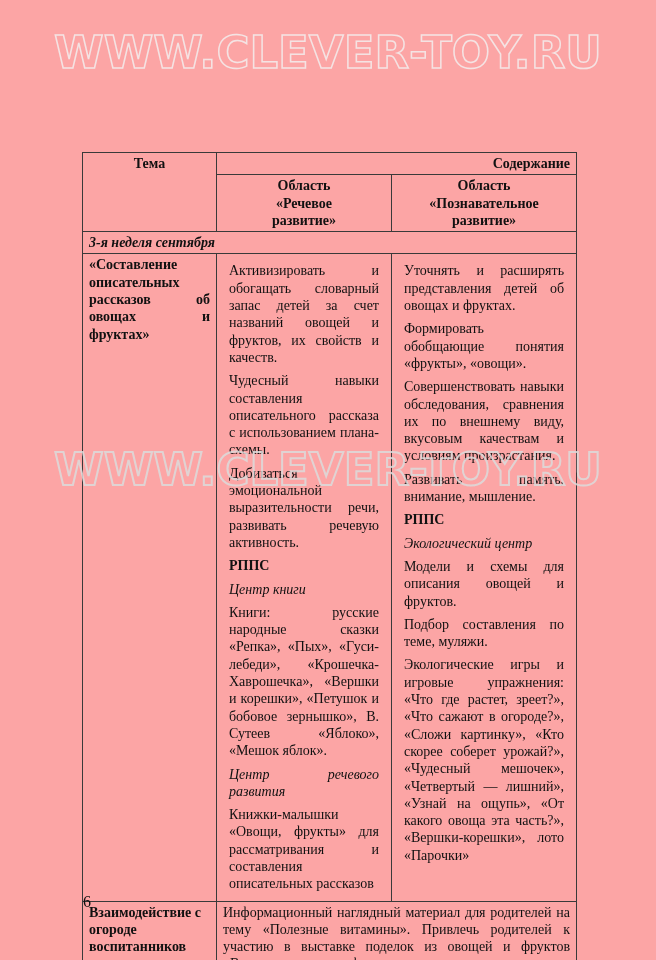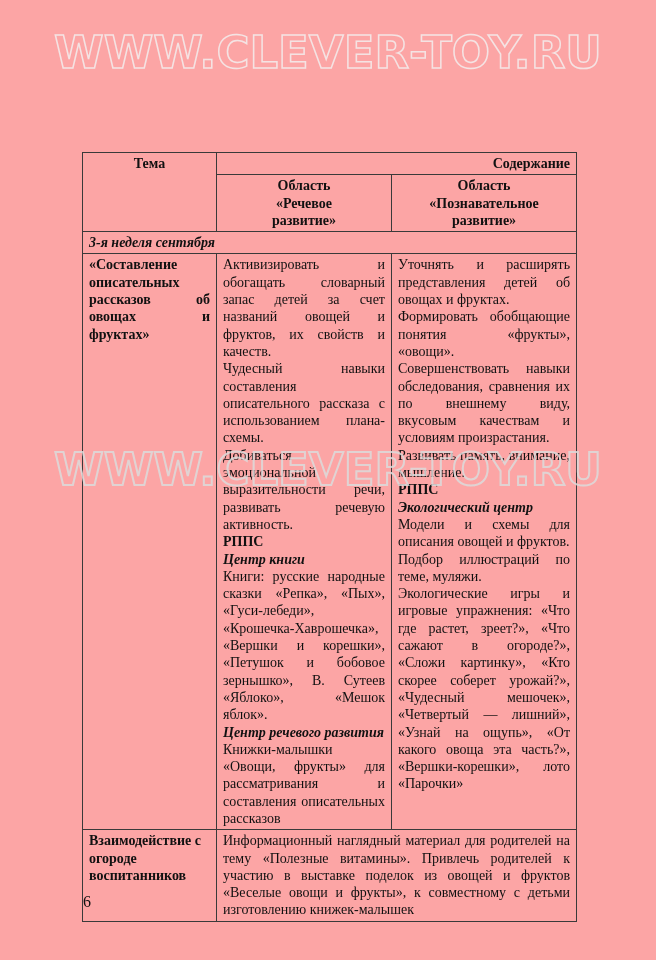--- a/index.html
+++ b/index.html
@@ -72,23 +72,23 @@
   td.family-label-cell {
     height:82px;
     font-weight:bold; font-size:14.5px; line-height:17.5px;
     padding:3px 5px 3px 6px;
   }
   td.family-text-cell {
     text-align:justify;
     padding:2px 6px;
     line-height:16.6px;
   }
-  .para { margin:0; }
+  .para { margin:6px; }
   .para.bold { font-weight:bold; }
-  .para.bold-italic { font-weight:bold; font-style:italic; }
+  .para.bold-italic { font-weight:normal; font-style:italic; }
   .watermark {
     position:absolute;
     left:40px; width:576px;
     text-align:center;
     font-family:"DejaVu Sans", sans-serif;
     font-weight:bold;
     font-size:45px;
     letter-spacing:0px;
     color:transparent;
     -webkit-text-stroke:2px #dcdcdc;
@@ -146,21 +146,21 @@
             <p class="para normal">Книжки-малышки «Овощи, фрукты» для рассматривания и составления описательных рассказов</p>
           </td>
         <td class="content-cell">
             <p class="para normal">Уточнять и расширять представления детей об овощах и фруктах.</p>
             <p class="para normal">Формировать обобщающие понятия «фрукты», «овощи».</p>
             <p class="para normal">Совершенствовать навыки обследования, сравнения их по внешнему виду, вкусовым качествам и условиям произрастания.</p>
             <p class="para normal">Развивать память, внимание, мышление.</p>
             <p class="para bold">РППС</p>
             <p class="para bold-italic">Экологический центр</p>
             <p class="para normal">Модели и схемы для описания овощей и фруктов.</p>
-            <p class="para normal">Подбор иллюстраций по теме, муляжи.</p>
+            <p class="para normal">Подбор составления по теме, муляжи.</p>
             <p class="para normal">Экологические игры и игровые упражнения: «Что где растет, зреет?», «Что сажают в огороде?», «Сложи картинку», «Кто скорее соберет урожай?», «Чудесный мешочек», «Четвертый — лишний», «Узнай на ощупь», «От какого овоща эта часть?», «Вершки-корешки», лото «Парочки»</p>
           </td>
       </tr>
       <tr>
         <td class="family-label-cell">Взаимодействие с огороде воспитанников</td>
         <td class="family-text-cell" colspan="2">Информационный наглядный материал для родителей на тему «Полезные витамины». Привлечь родителей к участию в выставке поделок из овощей и фруктов «Веселые овощи и фрукты», к совместному с детьми изготовлению книжек-малышек</td>
       </tr>
     </tbody>
   </table>
 

